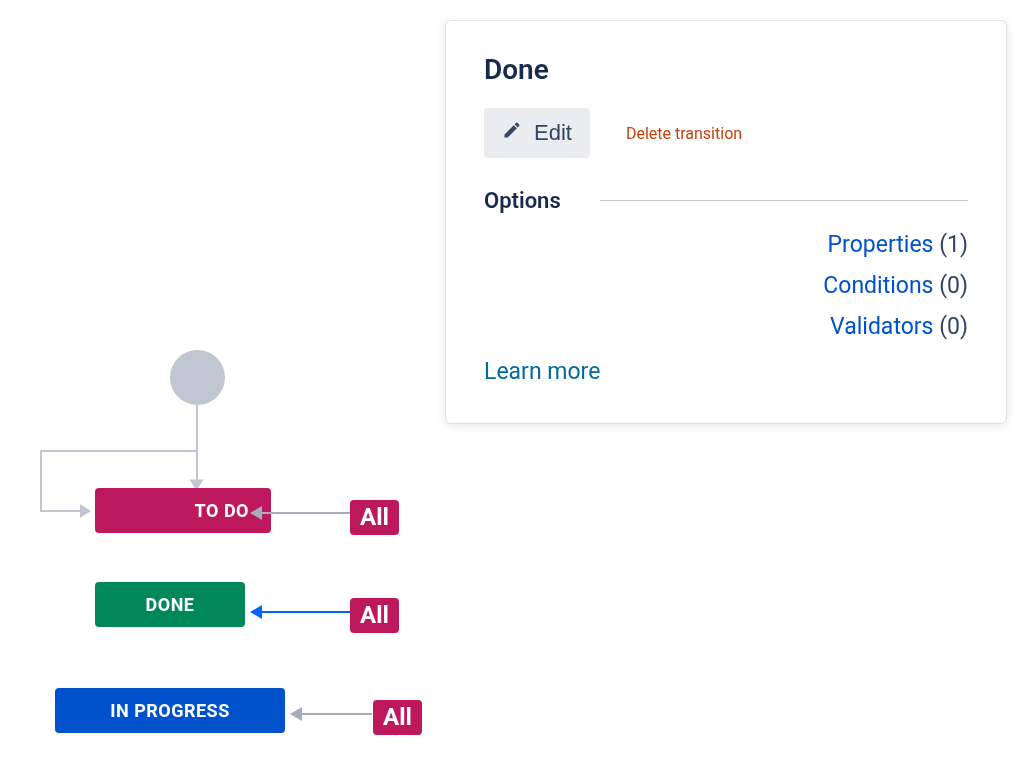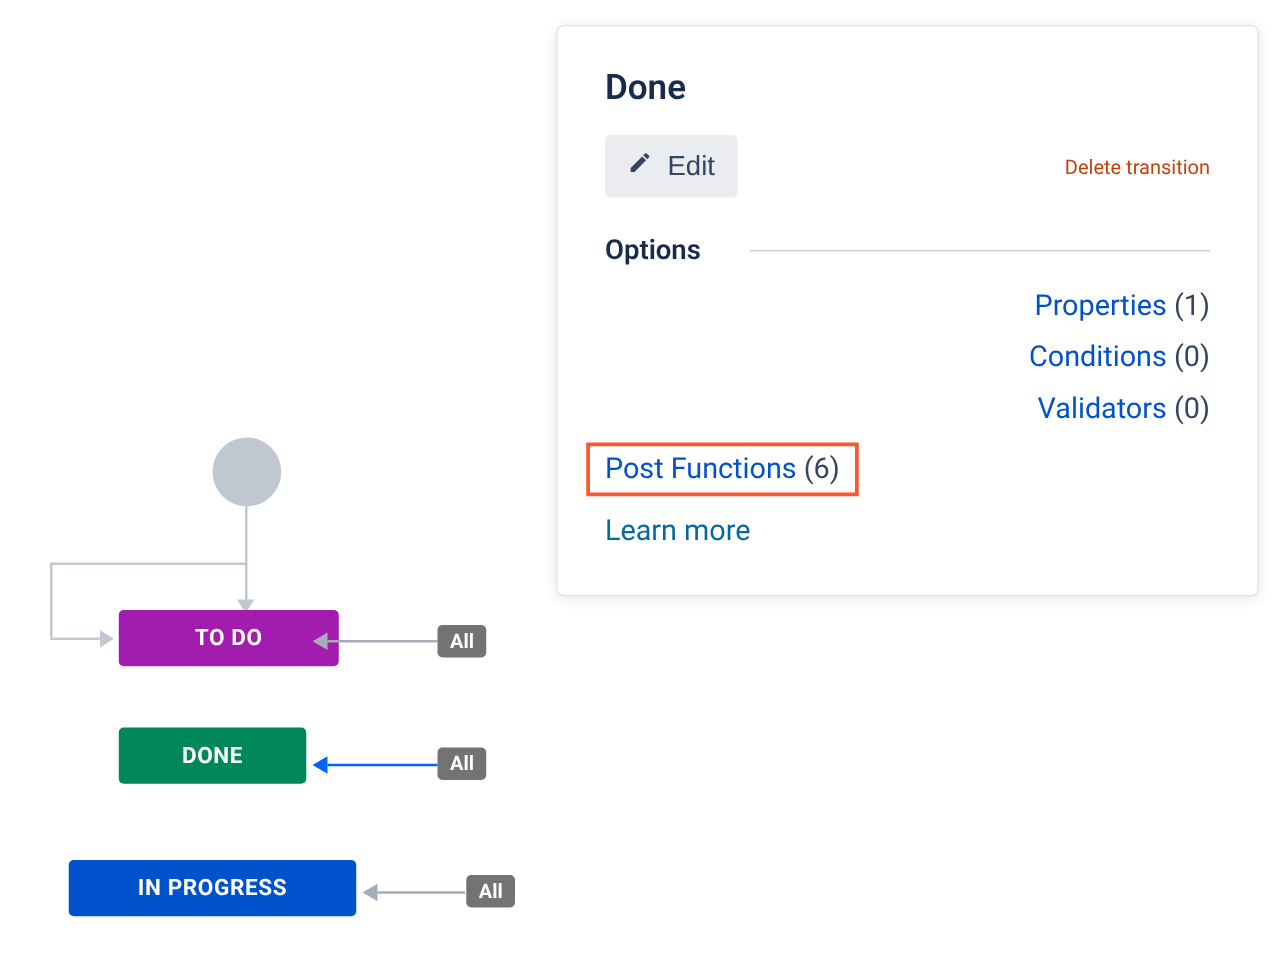--- a/index.html
+++ b/index.html
@@ -68,29 +68,29 @@
       position: absolute;
       padding: 12px 22px;
       border-radius: 4px;
       color: #fff;
       font-weight: 700;
       font-size: 18px;
       letter-spacing: 0.5px;
       text-align: center;
       cursor: pointer;
     }
-    .todo { background: #a21caf; left: 55px; top: 138px; width: 176px; }
+    .todo { background: #be185d; left: 55px; top: 138px; width: 176px; text-align: right; }
     .done { background: #00875a; left: 55px; top: 232px; width: 150px; }
     .inprogress { background: #0052cc; left: 15px; top: 338px; width: 230px; }
     .all-badge {
       position: absolute;
-      background: #737373;
+      background: #be185d;
       color: #fff;
       font-weight: 700;
-      font-size: 16px;
+      font-size: 24px;
       padding: 3px 10px 4px 10px;
       border-radius: 4px;
     }
     .all1 { left: 310px; top: 150px; }
     .all2 { left: 310px; top: 248px; }
     .all3 { left: 333px; top: 350px; }
     .conn-line-gray {
       position: absolute;
       height: 2px;
       background: #a5adba;
@@ -129,21 +129,20 @@
       font-size: 28px;
       font-weight: 600;
       color: #172b4d;
       margin-bottom: 22px;
     }
     .panel-actions {
       display: flex;
       align-items: center;
       gap: 36px;
       margin-bottom: 30px;
-      justify-content: space-between;
     }
     .edit-btn {
       background: #ebecf0;
       border: none;
       border-radius: 4px;
       padding: 12px 18px;
       font-size: 22px;
       color: #344563;
       cursor: pointer;
       display: flex;
@@ -248,20 +247,16 @@
     <span>(1)</span>
   </div>
   <div class="option-row">
     <span class="option-link">Conditions</span>
     <span>(0)</span>
   </div>
   <div class="option-row">
     <span class="option-link">Validators</span>
     <span>(0)</span>
   </div>
-  <div class="option-row highlighted-row">
-    <span class="option-link">Post Functions</span>
-    <span>(6)</span>
-  </div>
   <div>
     <a class="learn-more">Learn more</a>
   </div>
 </div>
 
 </body></html>

